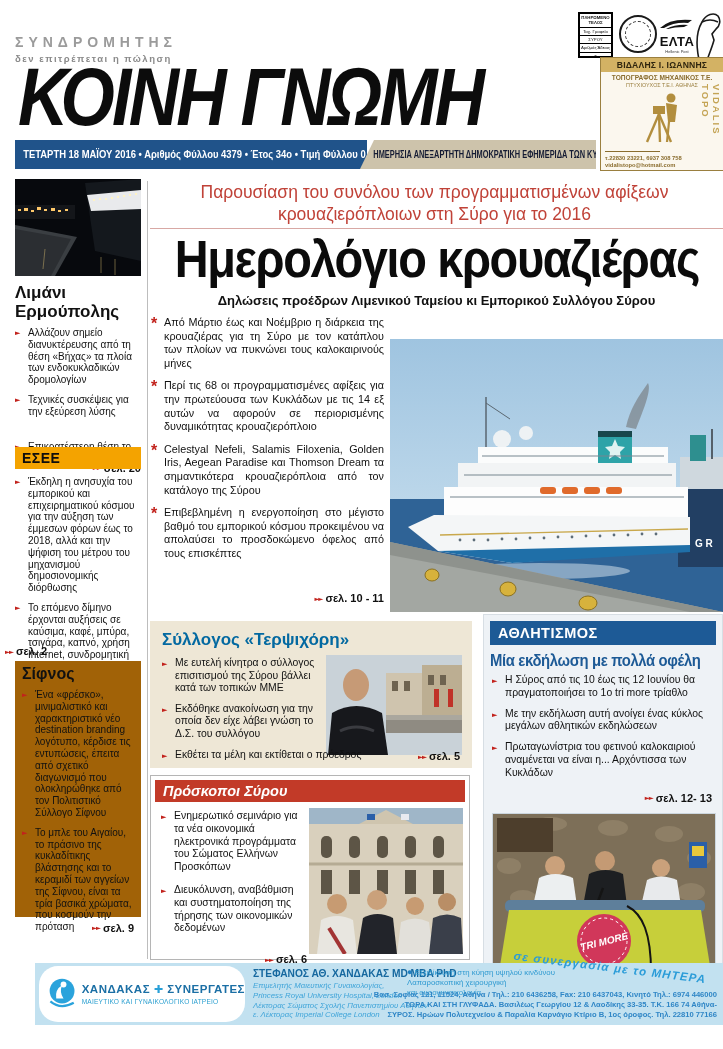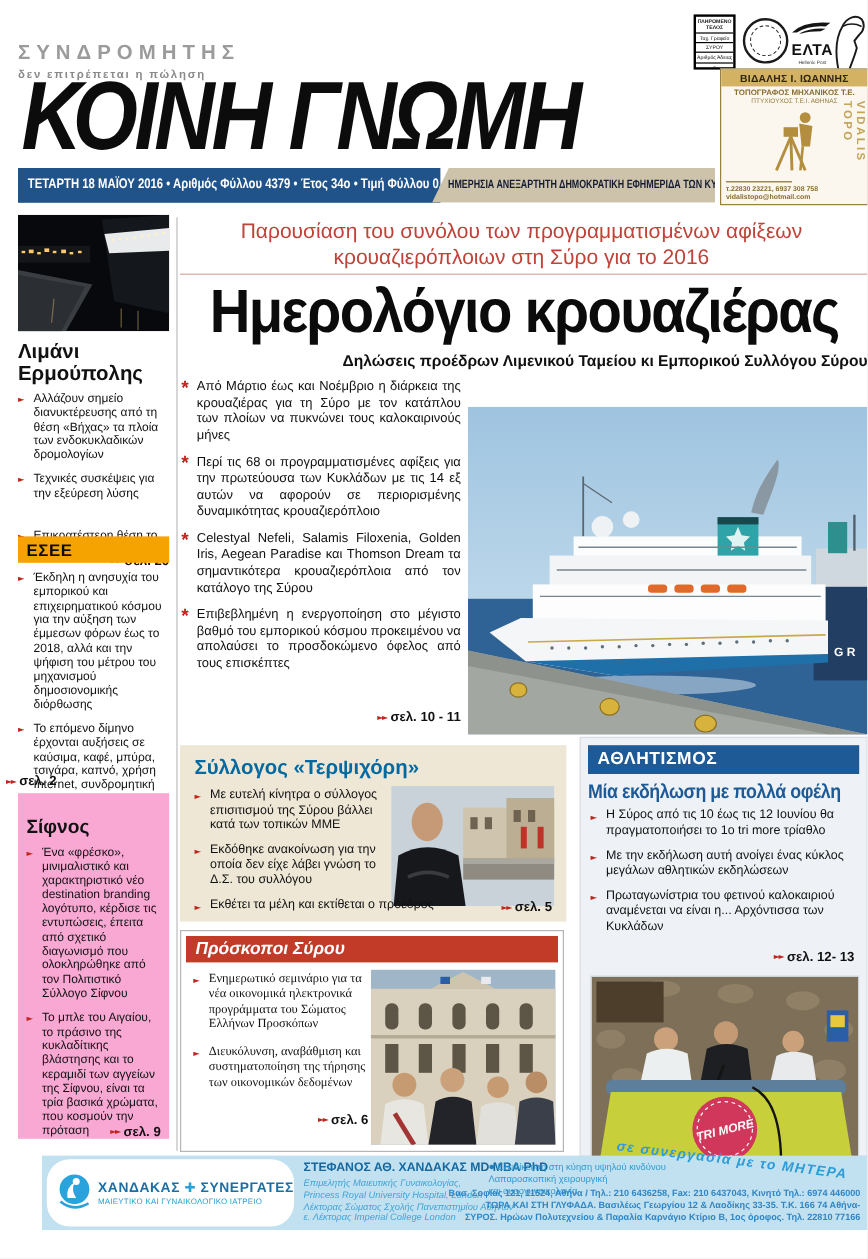--- a/index.html
+++ b/index.html
@@ -1,20 +1,20 @@
 <!DOCTYPE html>
 <html><head>
 <meta charset="utf-8">
 <style>
   html,body{margin:0;padding:0;background:#e8e8e8;}
   .page{position:relative;width:723px;height:1049px;background:#fff;overflow:hidden;
         font-family:"Liberation Sans","DejaVu Sans",sans-serif;color:#111;}
   
   .subscriber{position:absolute;left:15px;top:34px;}
-  .subscriber .big{font-size:17px;font-weight:bold;letter-spacing:5px;color:#9b9b9b;}
+  .subscriber .big{font-size:14px;font-weight:bold;letter-spacing:5px;color:#9b9b9b;}
   .subscriber .small{font-size:9.5px;font-weight:bold;letter-spacing:1.5px;color:#8a8a8a;margin-top:3px;}
   .stampbox{position:absolute;left:578px;top:12px;width:31px;height:42px;border:2px solid #000;
             font-size:4.3px;text-align:center;line-height:1.25;overflow:hidden;background:#fff;}
   .stampbox .b{font-weight:bold;border-bottom:1px solid #000;padding:1px 0;}
   .stampbox .r{border-bottom:1px solid #000;padding:1px 0;}
   .roundstamp{position:absolute;left:619px;top:15px;width:34px;height:34px;border:2px solid #1a1a1a;border-radius:50%;}
   .roundstamp::after{content:"";position:absolute;left:4px;top:4px;right:4px;bottom:4px;border:1px dashed #333;border-radius:50%;}
   .elta{position:absolute;left:657px;top:16px;width:40px;text-align:center;}
   .elta .t{font-size:13px;font-weight:bold;letter-spacing:.5px;}
   .elta .s{font-size:4px;color:#333;}
@@ -50,45 +50,45 @@
   .lastrow .pref{position:absolute;right:0;bottom:-1px;}
   
   .nightphoto{position:absolute;left:15px;top:179px;width:126px;height:97px;}
   .limani-title{position:absolute;left:15px;top:283px;font-size:17px;font-weight:bold;line-height:19px;}
   .limani-list{position:absolute;left:15px;top:327px;width:126px;}
   .limani-last{position:absolute;left:15px;top:417px;width:126px;margin-top:24px;}
   .esee-banner{position:absolute;left:15px;top:447px;width:119px;height:22px;background:#f4a300;color:#0d0d0d;
         font-weight:bold;font-size:14px;line-height:22px;padding-left:7px;letter-spacing:.5px;}
   .esee-list{position:absolute;left:15px;top:476px;width:126px;}
   .esee-ref{position:absolute;left:5px;top:641px;width:126px;}
-  .sifnos-box{position:absolute;left:15px;top:661px;width:112px;height:248px;background:#f9a8d4;padding:20px 7px;}
+  .sifnos-box{position:absolute;left:15px;top:661px;width:112px;height:248px;background:#a16207;padding:4px 7px;}
   .sifnos-box .h{font-size:16px;font-weight:bold;margin-bottom:6px;}
   .vdivider{position:absolute;left:147px;top:181px;width:1px;height:778px;background:#bdbdbd;}
   
   .kicker{position:absolute;left:152px;top:182px;width:565px;text-align:center;color:#c04238;font-size:17.5px;line-height:21.5px;}
   .kicker-rule{position:absolute;left:150px;top:228px;width:573px;height:1px;background:#d8a8a4;}
   .headline{position:absolute;left:150px;top:230px;width:573px;text-align:center;}
   .headline span{display:inline-block;white-space:nowrap;font-size:51px;font-weight:bold;letter-spacing:-1.5px;
         transform:scaleX(.92);transform-origin:center;line-height:60px;color:#0b0b0b;}
-  .deck{position:absolute;left:150px;top:293px;width:573px;text-align:right;font-weight:bold;font-size:13px;}
+  .deck{position:absolute;left:150px;top:293px;width:573px;text-align:center;font-weight:bold;font-size:13px;}
   .lead-list{position:absolute;left:152px;top:316px;width:232px;}
   .lead-ref{position:absolute;left:152px;top:588px;width:232px;text-align:right;}
   .shipphoto{position:absolute;left:390px;top:339px;width:333px;height:273px;}
   
   .terps{position:absolute;left:150px;top:621px;width:298px;height:128px;background:#eee7d6;padding:9px 12px 10px;}
   .terps .h{color:#0369a1;font-weight:bold;font-size:17px;margin-bottom:7px;}
   .terps .cols{position:relative;min-height:78px;}
   .terps .list{width:162px;}
   .terps .photo{position:absolute;right:-2px;top:-2px;}
   .terps .blt{font-size:10.4px;line-height:12.6px;}
   
   .prosk{position:absolute;left:150px;top:775px;width:320px;height:185px;background:#fff;border:1px solid #b5b5b5;box-sizing:border-box;}
   .prosk .bar{margin:4px;background:#c23a28;color:#fff;font-weight:bold;font-size:14.5px;line-height:22px;height:22px;padding-left:8px;font-style:italic;}
   .prosk .cols{position:relative;margin:8px 6px 0 10px;}
-  .prosk .list{width:146px;font-family:Liberation Serif, serif;}
+  .prosk .list{width:146px;}
   .prosk .blt{font-size:10.4px;line-height:12.8px;margin-bottom:10px;}
   .prosk .ref{width:146px;text-align:right;margin-top:14px;}
   .prosk .photo{position:absolute;right:0;top:-2px;}
   
   .sports{position:absolute;left:483px;top:614px;width:240px;height:350px;background:#eef2f6;border:1px solid #d7dee4;box-sizing:border-box;}
   .sports .bar{margin:6px 6px 0;background:#1d5a96;color:#fff;font-weight:bold;font-size:14.5px;line-height:24px;height:24px;padding-left:8px;letter-spacing:.5px;}
   .sports .head{margin:6px 6px 4px;overflow:hidden;}
   .sports .head span{display:inline-block;white-space:nowrap;color:#1d5a96;font-weight:bold;font-size:16.5px;
         letter-spacing:-.4px;transform:scaleX(.9);transform-origin:left center;}
   .sports .list{margin:2px 8px 0;}

